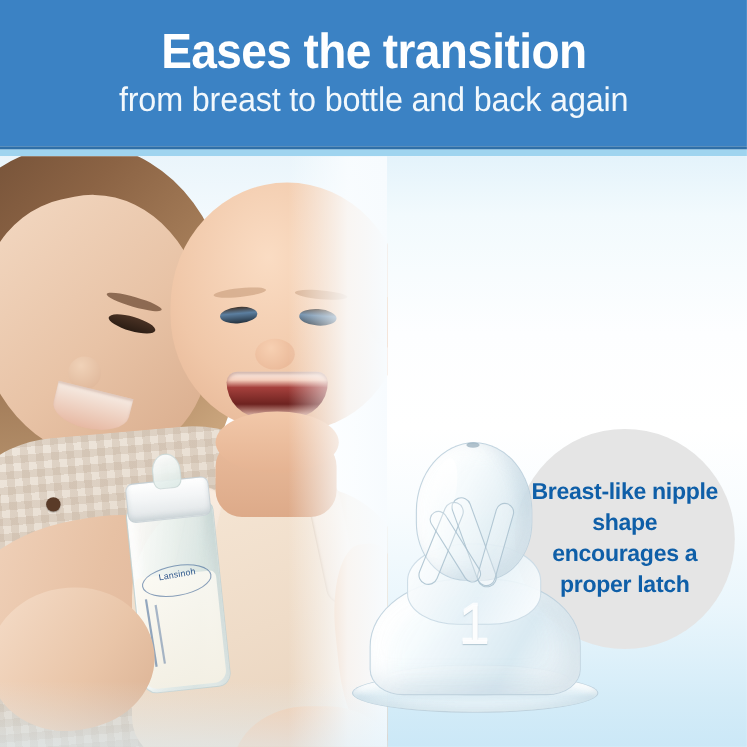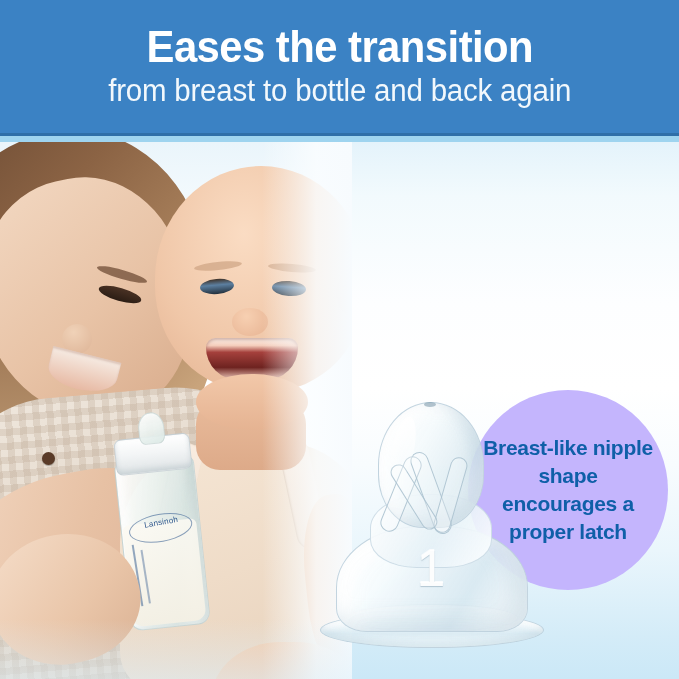--- a/index.html
+++ b/index.html
@@ -261,21 +261,21 @@
     position:absolute;left:366px;top:190px;width:300px;
     text-align:center;
     font-size:29px;line-height:38px;font-weight:300;
     color:#1f3d5c;letter-spacing:-0.2px;
   }
 
   
   .callout{
     position:absolute;left:468px;top:390px;width:200px;height:200px;
     border-radius:50%;
-    background:#c4b5fd;
+    background:#e5e5e5;
     display:flex;align-items:center;justify-content:center;
   }
   .callout-txt{
     width:176px;text-align:center;
     font-size:21px;line-height:28px;font-weight:bold;
     color:#0f5fa8;letter-spacing:-0.3px;
   }
 
   
   .product{

